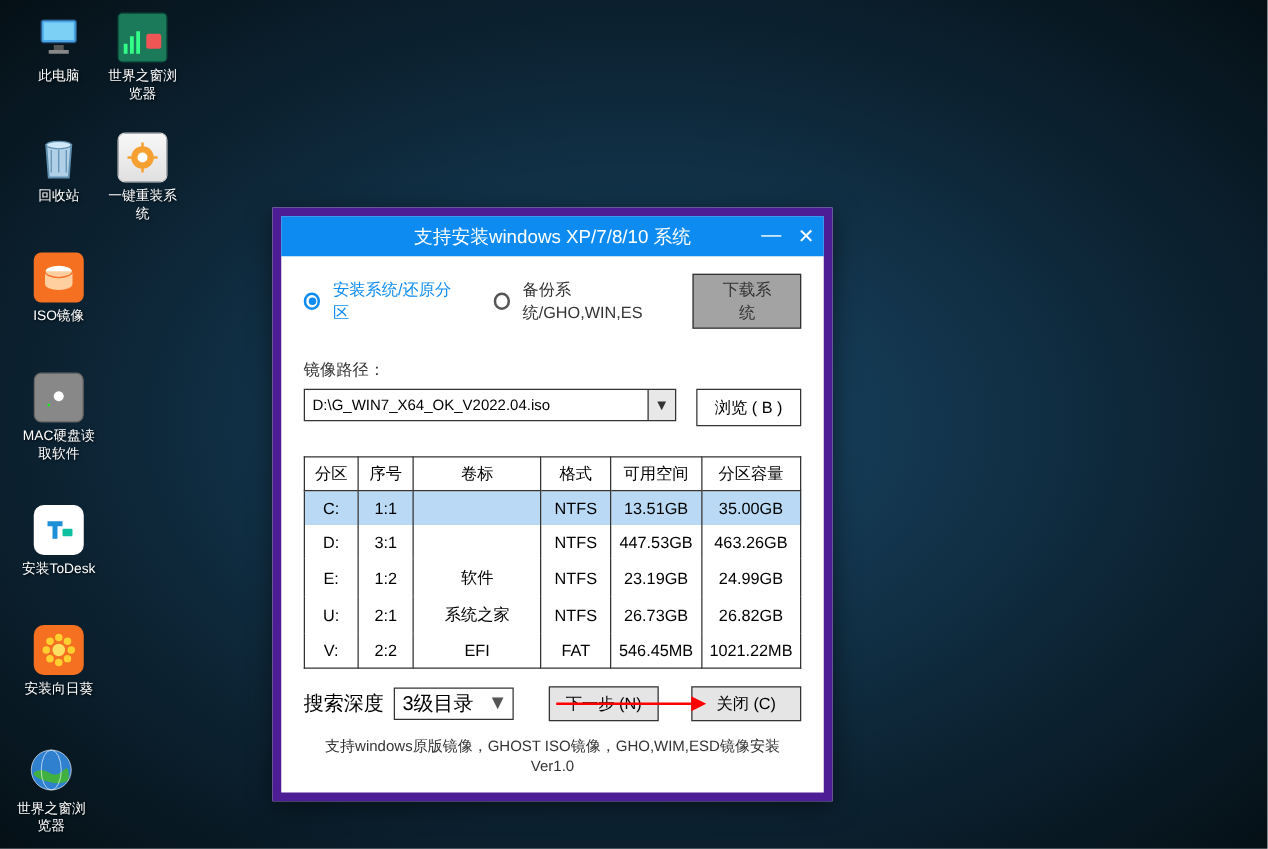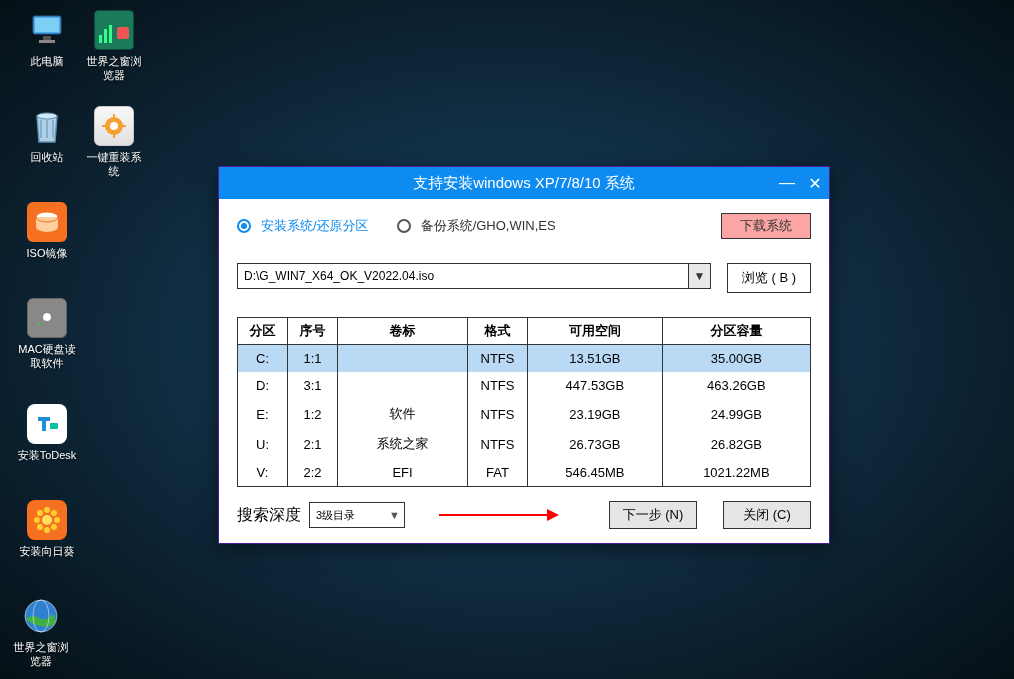--- a/index.html
+++ b/index.html
@@ -1,45 +1,45 @@
 <!DOCTYPE html>
 <html><head>
 <meta charset="utf-8">
 <style>
 *{margin:0;padding:0;box-sizing:border-box;font-family:"Microsoft YaHei","SimSun",sans-serif}
 body{width:1014px;height:679px;background:radial-gradient(ellipse at center,#1a4a6a 0%,#0d2536 60%,#051016 100%);position:relative;overflow:hidden}
 .desktop-icon{position:absolute;width:60px;text-align:center;cursor:pointer}
 .desktop-icon .icon-img{width:40px;height:40px;margin:0 auto 4px;display:flex;align-items:center;justify-content:center;border-radius:4px}
 .desktop-icon .label{color:#fff;font-size:11px;line-height:14px;text-shadow:1px 1px 2px rgba(0,0,0,.8)}
-.window{position:absolute;left:218px;top:166px;width:612px;background:#fff;border:1px solid #4c1d95;box-shadow:0 4px 20px rgba(0,0,0,.5)}
+.window{position:absolute;left:218px;top:166px;width:448px;background:#fff;border:7px solid #4c1d95;box-shadow:0 4px 20px rgba(0,0,0,.5)}
 .titlebar{height:32px;background:#0d8bf0;display:flex;align-items:center;justify-content:center;position:relative}
 .titlebar .title{color:#fff;font-size:15px}
 .titlebar .controls{position:absolute;right:6px;top:0;height:32px;display:flex;align-items:center;gap:12px}
 .titlebar .ctrl{color:#fff;width:16px;height:16px;display:flex;align-items:center;justify-content:center;cursor:pointer;font-size:16px}
 .body-area{padding:14px 18px}
 .radio-row{display:flex;align-items:center;gap:10px;margin-bottom:24px}
 .radio{width:14px;height:14px;border:2px solid #0d8bf0;border-radius:50%;display:inline-flex;align-items:center;justify-content:center}
 .radio.selected::after{content:"";width:6px;height:6px;background:#0d8bf0;border-radius:50%}
 .radio.unselected{border-color:#555}
 .radio-label{font-size:13px;color:#0d8bf0}
 .radio-label.grey{color:#333}
-.dl-btn{margin-left:auto;border:1px solid #333;padding:3px 18px;font-size:13px;background:#fca5a5;color:#333;cursor:pointer}
+.dl-btn{margin-left:auto;border:1px solid #333;padding:3px 18px;font-size:13px;background:#a3a3a3;color:#333;cursor:pointer}
 .field-label{font-size:13px;color:#333;margin-bottom:6px}
 .path-row{display:flex;gap:16px;margin-bottom:24px}
 .path-input{flex:1;border:1px solid #333;height:26px;display:flex;align-items:center;padding:0 6px;position:relative;font-family:monospace;font-size:12px}
 .path-input .dd{position:absolute;right:0;top:0;width:22px;height:24px;border-left:1px solid #333;display:flex;align-items:center;justify-content:center;background:#e8e8e8;color:#333}
 .browse-btn{border:1px solid #333;padding:14px 14px;height:26px;font-size:13px;background:#fff;cursor:pointer;display:flex;align-items:center}
 table{width:100%;border-collapse:collapse;font-size:13px;border-top:0}
-thead th{background:#fff;border:1px solid #333;padding:4px 6px;font-weight:bold;text-align:center}
+thead th{background:#fff;border:1px solid #333;padding:4px 6px;font-weight:normal;text-align:center}
 tbody td{border-left:1px solid #333;border-right:1px solid #333;padding:6px;text-align:center}
 tbody tr:last-child td{border-bottom:1px solid #333}
 tbody tr.selected td{background:#b9d9f4}
 .search-row{display:flex;align-items:center;gap:8px;margin-top:14px}
 .search-label{font-size:16px}
-.search-select{border:1px solid #333;width:96px;height:26px;display:flex;align-items:center;padding:0 6px;position:relative;font-size:11px}
+.search-select{border:1px solid #333;width:96px;height:26px;display:flex;align-items:center;padding:0 6px;position:relative;font-size:16px}
 .search-select .dd{position:absolute;right:4px;color:#555}
 .arrow-annotation{flex:1;position:relative;height:26px}
 .arrow-line{position:absolute;left:26px;top:12px;width:110px;height:2px;background:#ff0000}
 .arrow-head{position:absolute;left:134px;top:7px;width:0;height:0;border-left:12px solid #ff0000;border-top:6px solid transparent;border-bottom:6px solid transparent}
 .btn{border:1px solid #333;width:88px;height:28px;font-size:13px;background:#e5e5e5;cursor:pointer;display:flex;align-items:center;justify-content:center}
 .footer-text{text-align:center;font-size:12px;color:#333;margin-top:12px}
 </style>
 </head>
 <body>
 
@@ -158,20 +158,21 @@
   </div>
   <div class="body-area">
     <div class="radio-row">
       <span class="radio selected"></span>
       <span class="radio-label">安装系统/还原分区</span>
       <span style="width:8px"></span>
       <span class="radio unselected"></span>
       <span class="radio-label grey">备份系统/GHO,WIN,ES</span>
       <button class="dl-btn">下载系统</button>
     </div>
+    <div class="field-label">镜像路径：</div>
     <div class="path-row">
       <div class="path-input">
         <span>D:\G_WIN7_X64_OK_V2022.04.iso</span>
         <div class="dd">▼</div>
       </div>
       <div class="browse-btn">浏览 ( B )</div>
     </div>
 
     <table>
       <thead>
@@ -236,14 +237,15 @@
       </div>
       <div class="arrow-annotation">
         <div class="arrow-line"></div>
           <div class="arrow-head"></div>
       </div>
       <div class="btn">下一步 (N)</div>
       <div style="width:10px"></div>
       <div class="btn">关闭 (C)</div>
     </div>
 
+    <div class="footer-text">支持windows原版镜像，GHOST ISO镜像，GHO,WIM,ESD镜像安装 Ver1.0</div>
   </div>
 </div>
 
 </body></html>

